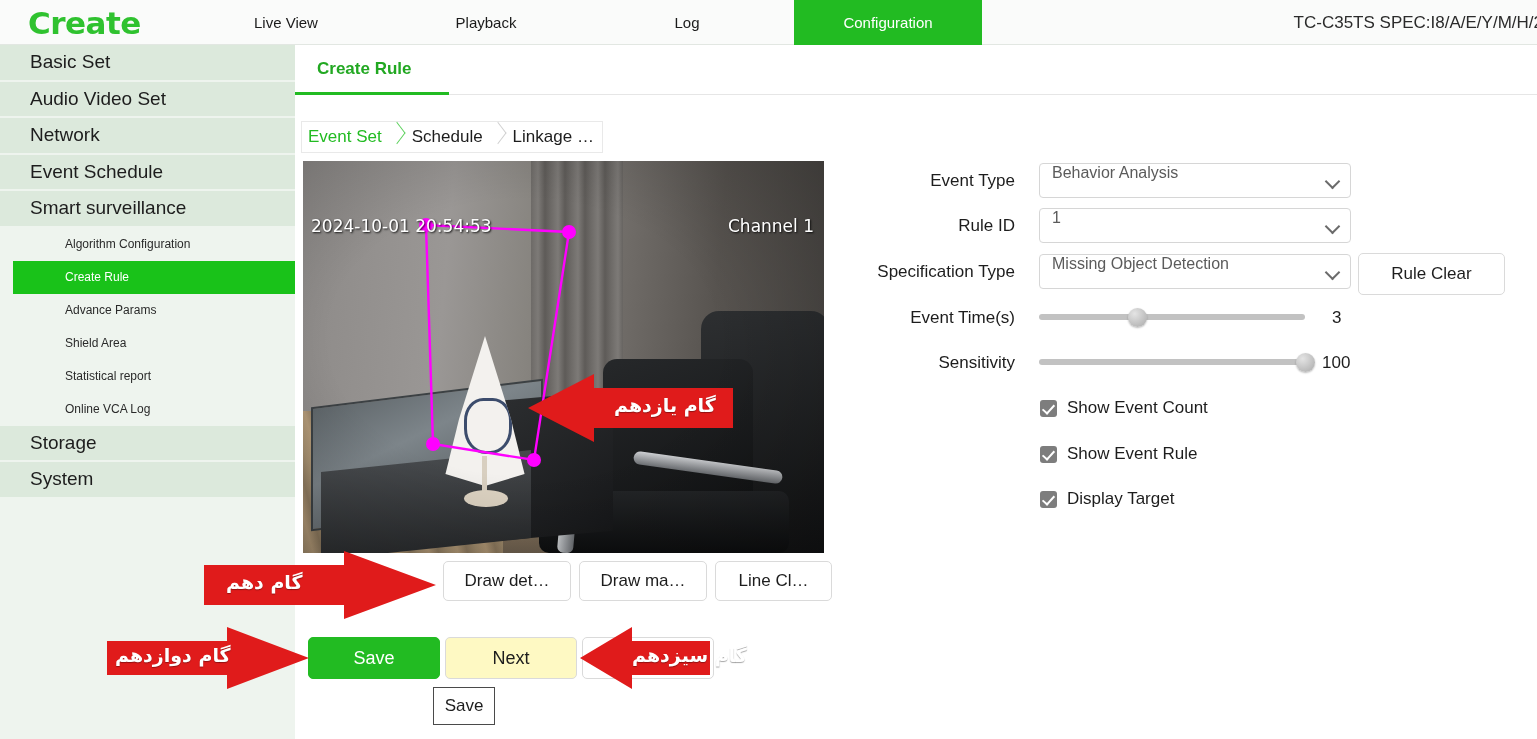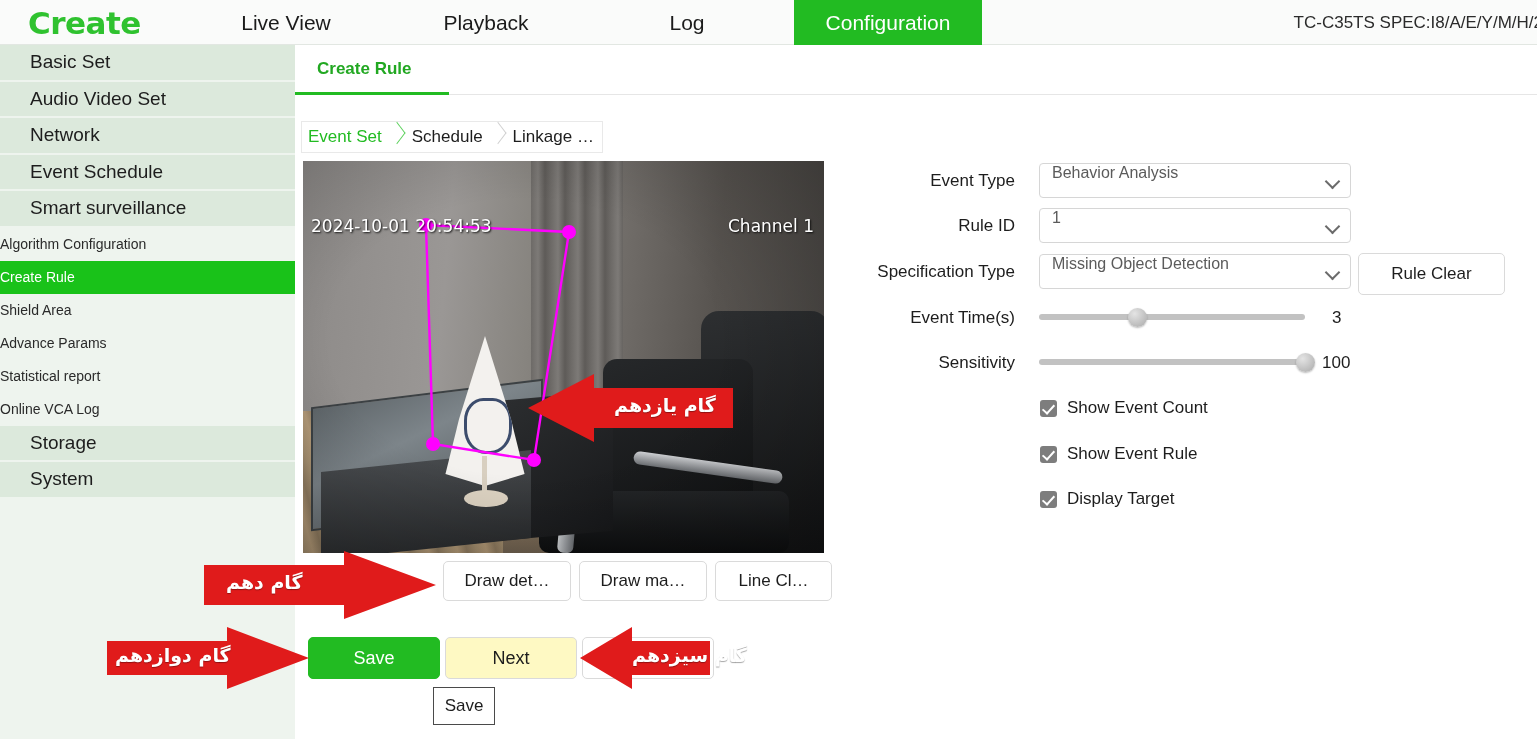--- a/index.html
+++ b/index.html
@@ -19,21 +19,21 @@
   }
   #brand{
     position:absolute;left:28px;top:0;height:45px;
     display:flex;align-items:center;
     font-size:31px;font-weight:bold;color:#2fc22f;
     letter-spacing:-0.5px;font-family:"DejaVu Sans",sans-serif;
   }
   .navtab{
     position:absolute;top:0;height:45px;
     display:flex;align-items:center;justify-content:center;
-    font-size:21px;color:#1b1b1b;cursor:pointer;
+    font-size:15px;color:#1b1b1b;cursor:pointer;
   }
   .navtab.active{background:#22bb22;color:#ffffff;}
   #nav-live{left:234px;width:104px;}
   #nav-playback{left:436px;width:100px;}
   #nav-log{left:655px;width:64px;}
   #nav-config{left:794px;width:188px;height:45px;}
   #devmodel{
     position:absolute;right:0px;top:0;height:45px;
     display:flex;align-items:center;
     font-size:17px;color:#2b2b2b;white-space:nowrap;
@@ -52,22 +52,23 @@
     height:36.5px;display:flex;align-items:center;
     background:#dce9dc;
     padding-left:30px;
     font-size:19px;color:#1d1d1d;
     border-bottom:2px solid #eef4ee;
     box-sizing:border-box;cursor:pointer;
   }
   .side-sub{
     height:33px;display:flex;align-items:center;
     background:#eef4ee;
-    font-size:14px;color:#2a2a2a;
-    box-sizing:border-box;cursor:pointer;
+    padding-left:52px;
+    font-size:12px;color:#2a2a2a;
+    box-sizing:border-box;cursor:pointer;margin-left:13px;
   }
   .side-sub.active{background:#19c219;color:#ffffff;}
 
   
   #content{
     position:absolute;left:295px;top:45px;
     width:1242px;height:694px;background:#ffffff;
   }
   #pagetitle{
     position:absolute;left:22px;top:14px;
@@ -258,22 +259,22 @@
 </div>
 
 <div id="sidebar">
   <div class="side-top">Basic Set</div>
   <div class="side-top">Audio Video Set</div>
   <div class="side-top">Network</div>
   <div class="side-top">Event Schedule</div>
   <div class="side-top">Smart surveillance</div>
   <div class="side-sub">Algorithm Configuration</div>
   <div class="side-sub active">Create Rule</div>
+  <div class="side-sub">Advance Params</div>
   <div class="side-sub">Shield Area</div>
-  <div class="side-sub">Advance Params</div>
   <div class="side-sub">Statistical report</div>
   <div class="side-sub">Online VCA Log</div>
   <div class="side-top">Storage</div>
   <div class="side-top">System</div>
 </div>
 
 <div id="content">
 
   <div id="title-rule"></div>
   <div id="pagetitle">Create Rule</div>

